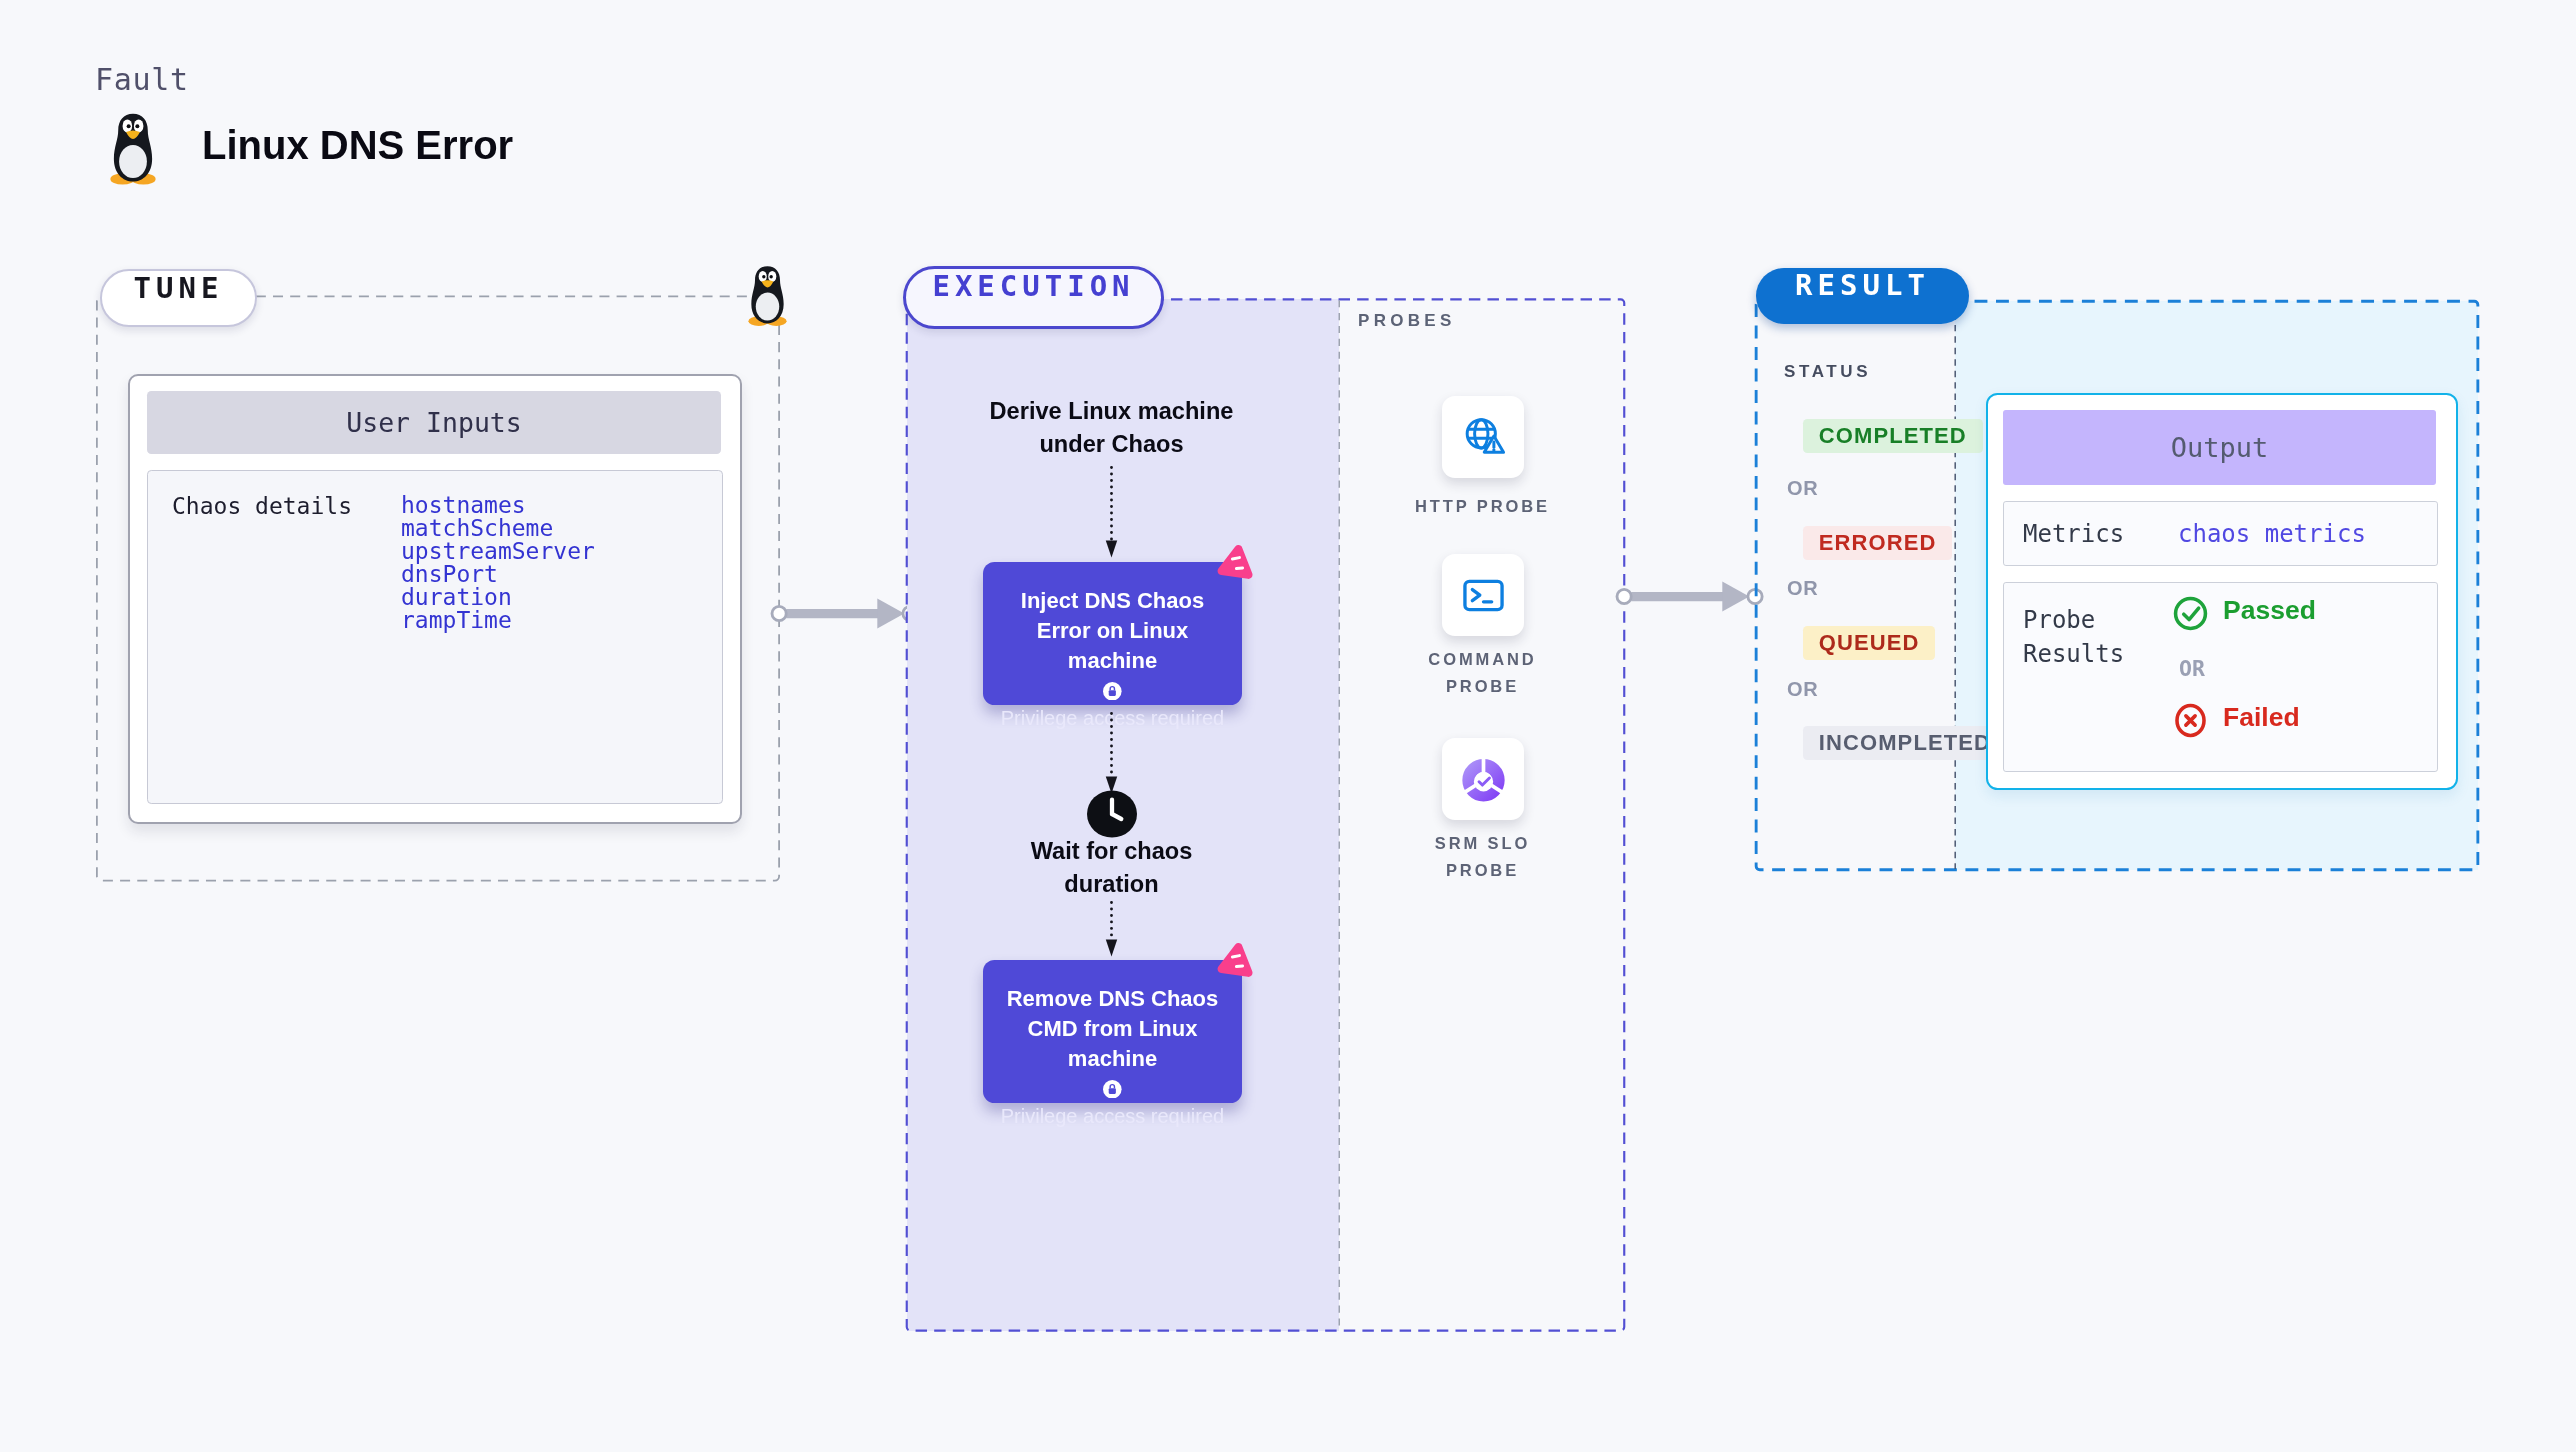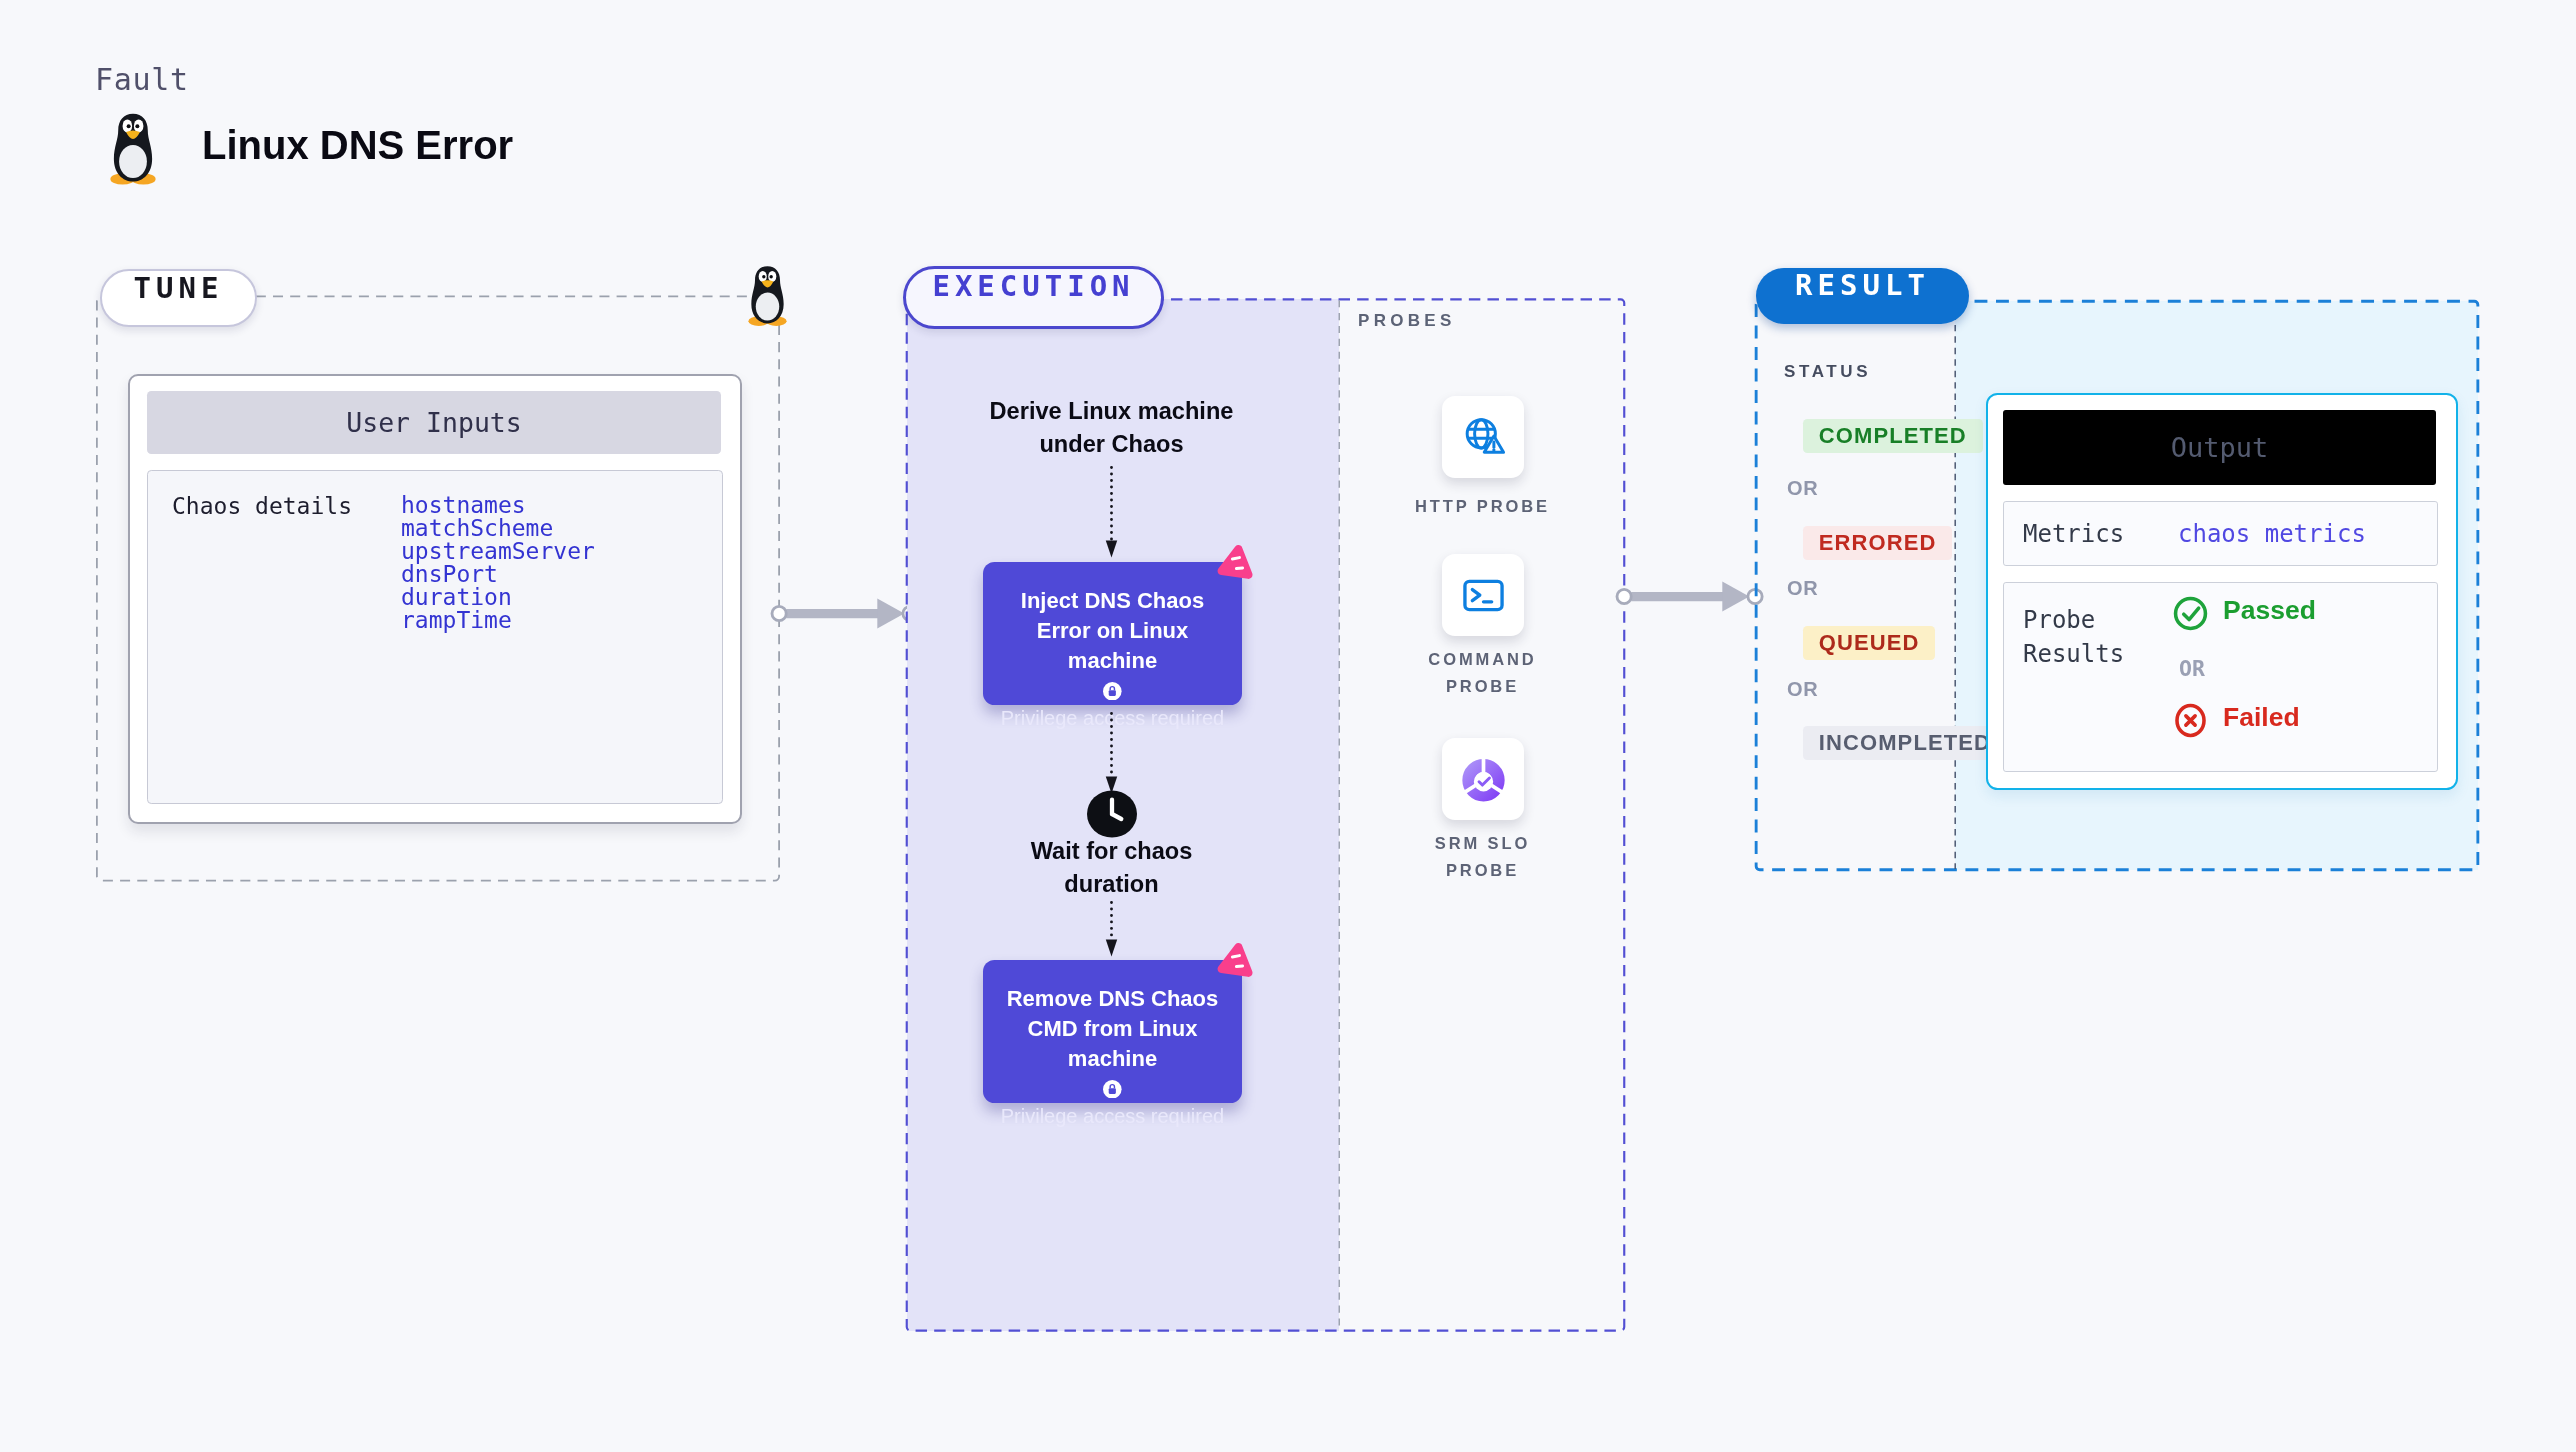--- a/index.html
+++ b/index.html
@@ -56,21 +56,21 @@
 
   
   .result-cyan{left:1955px;top:301px;width:523px;height:569px;background:#e7f5fd;}
   .status-label{left:1784px;top:362px;font-size:17px;font-weight:bold;letter-spacing:3.6px;color:#454c5f;}
   .status-badge{left:1784px;height:34px;display:inline-flex;align-items:center;padding:0 15.8px;
                 border-radius:4.3px;font-size:22px;font-weight:bold;letter-spacing:1.1px;margin-left:19px;}
   .or-label{left:1787px;font-size:20px;font-weight:600;color:#9096ab;letter-spacing:0.7px;}
 
   .output-card{left:1986px;top:393px;width:468px;height:393px;background:#fff;border:2.9px solid #12b2e9;
                border-radius:11.5px;box-shadow:0 5.7px 13px rgba(20,120,180,.10);}
-  .output-header{left:2003px;top:410px;width:433px;height:75px;background:#000000;border-radius:2.9px;
+  .output-header{left:2003px;top:410px;width:433px;height:75px;background:#c4b5fd;border-radius:2.9px;
                  display:flex;align-items:center;justify-content:center;font-size:27px;font-weight:500;color:#545b70;}
   .output-row{background:#fafbfe;border:1.4px solid #ccd0da;border-radius:2.9px;}
   .metrics-box{left:2003px;top:501px;width:433px;height:63px;}
   .probe-results-box{left:2003px;top:582px;width:433px;height:188px;}
   .metrics-label{left:2023px;top:520px;font-size:24px;color:#333a49;}
   .metrics-value{left:2178px;top:520px;font-size:24px;color:#5048e2;cursor:pointer;}
   .pr-line1{left:2023px;top:606px;font-size:24px;color:#333a49;}
   .pr-line2{left:2023px;top:640px;font-size:24px;color:#333a49;}
   .verdict-row{display:flex;align-items:flex-start;gap:14px;}
   .passed-row{left:2172px;top:595px;}

